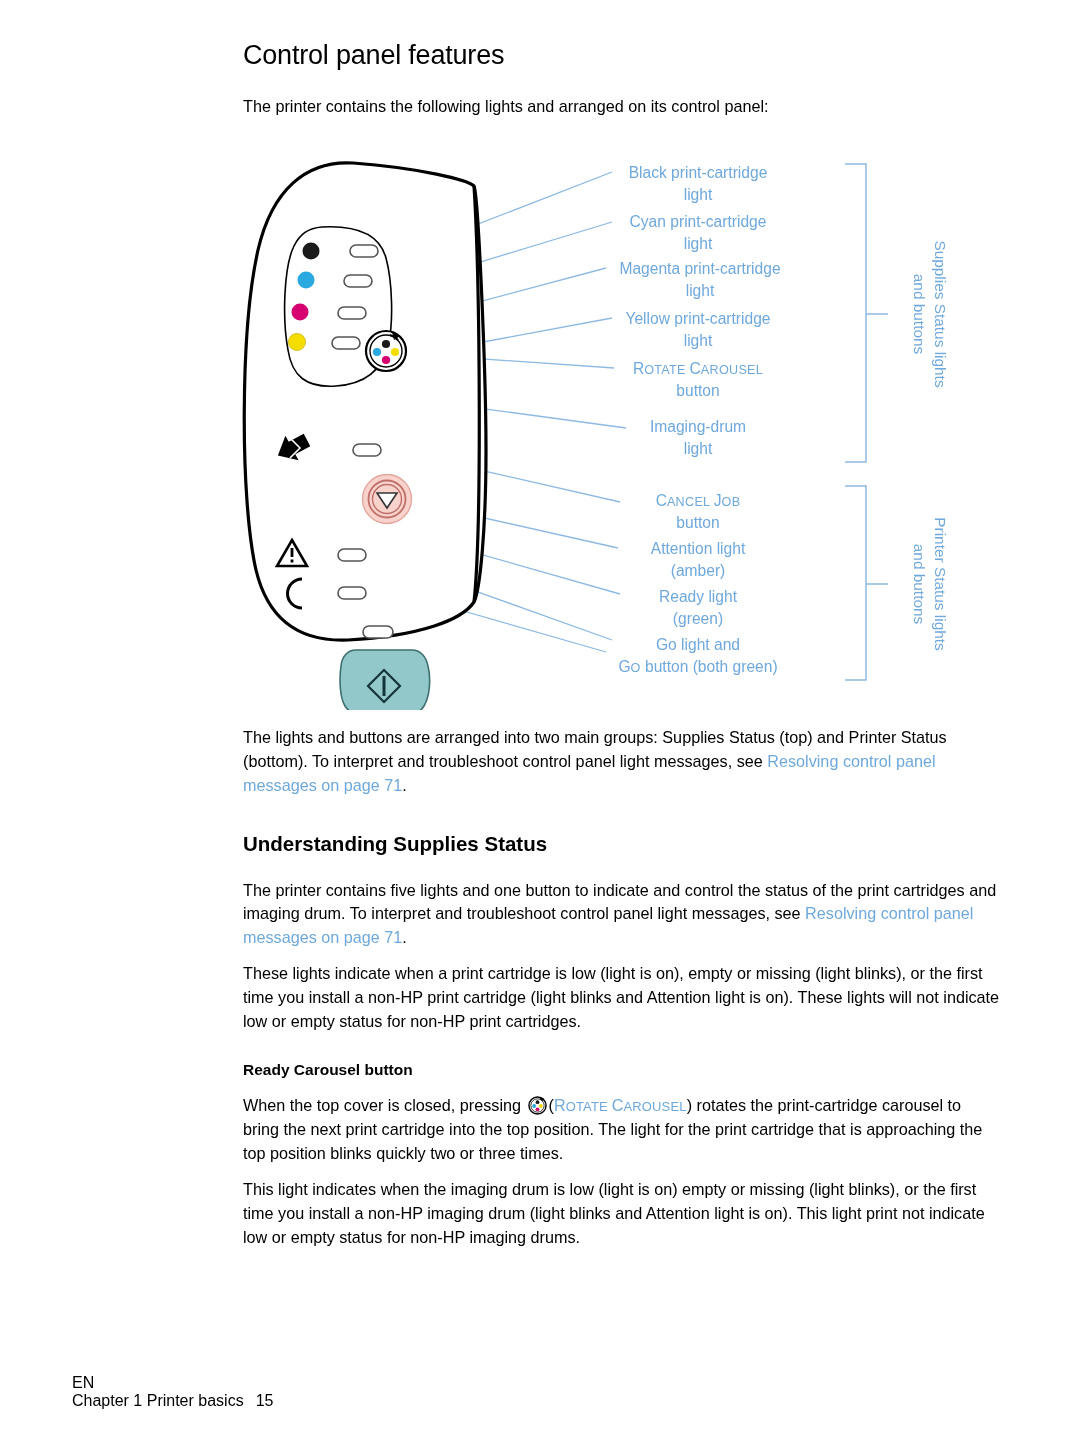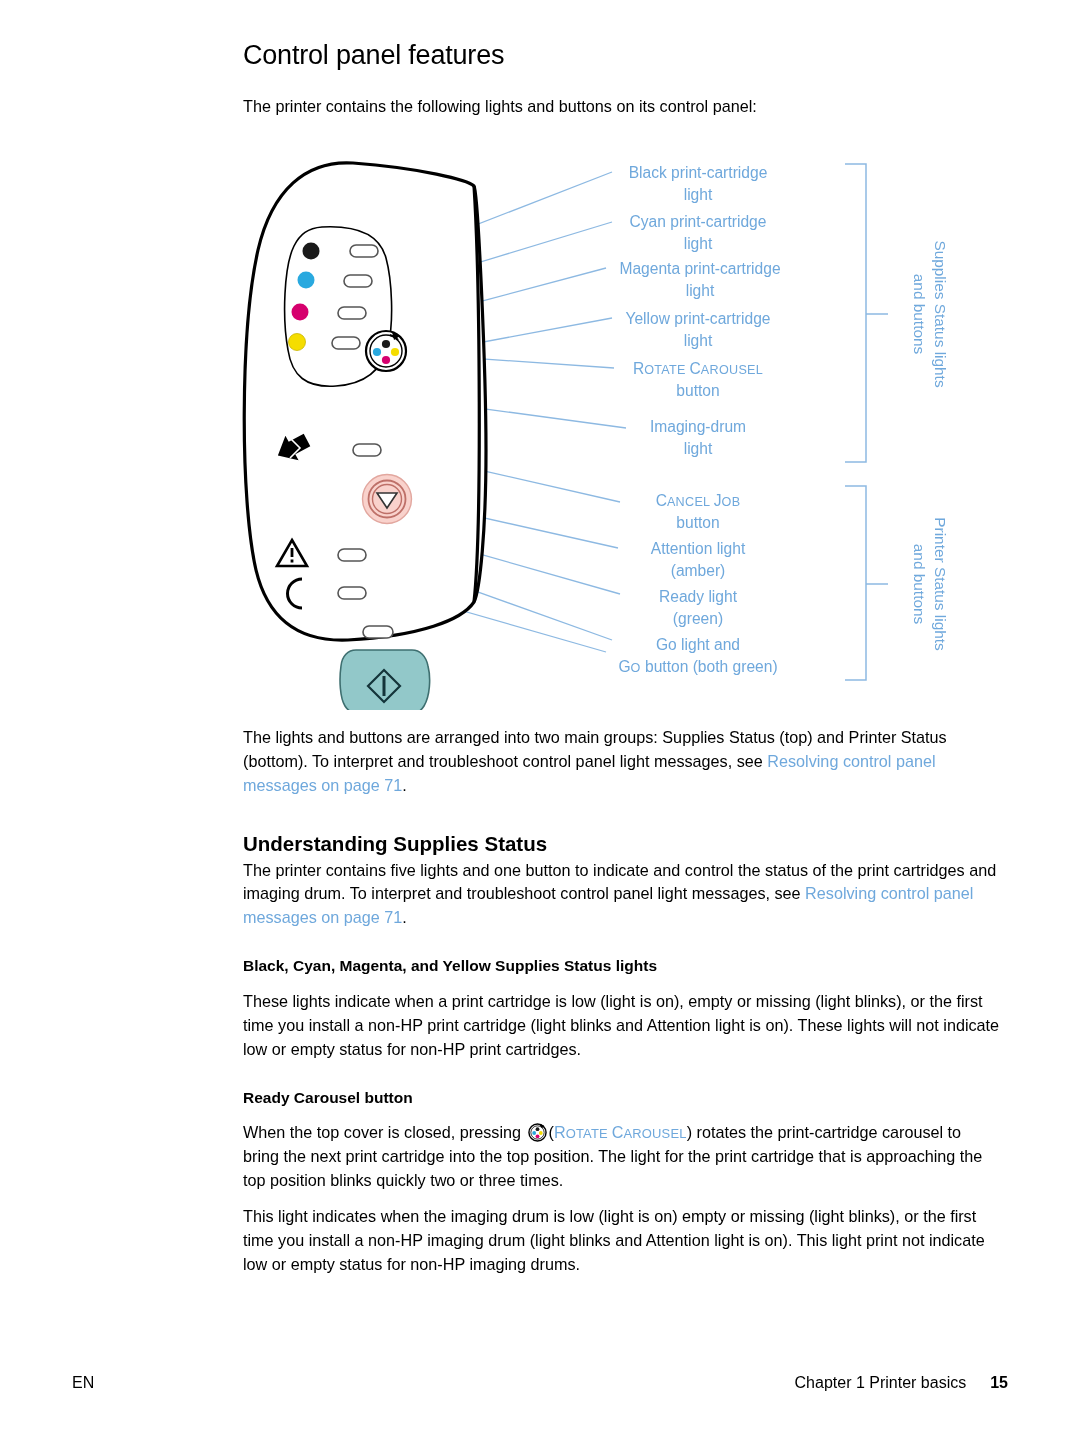--- a/index.html
+++ b/index.html
@@ -33,21 +33,21 @@
     font-size: 27px;
     font-weight: normal;
     letter-spacing: -0.2px;
     margin: 0 0 24px 0;
     line-height: 1.15;
   }
 
   h2.section-title {
     font-size: 20.5px;
     font-weight: bold;
-    margin: 34px 0 2px 0;
+    margin: 34px 0 22px 0;
     line-height: 1.2;
   }
 
   h3.sub-title {
     font-size: 15.5px;
     font-weight: bold;
     margin: 26px 0 14px 0;
     line-height: 1.25;
   }
 
@@ -111,24 +111,25 @@
   
   .footer {
     position: absolute;
     left: 72px;
     right: 72px;
     top: 1374px;
     display: flex;
     justify-content: space-between;
     align-items: baseline;
     font-size: 16px;
+    flex-direction: column;
   }
   .footer-right .page-num {
-    font-weight: bold;
-    margin-left: 24px;
+    font-weight: normal;
+    margin-left: 12px;
   }
 </style>
 </head>
 <body>
 
 <div class="page">
 
   <div class="figure">
     <svg width="1080" height="560" viewBox="0 0 1080 560" xmlns="http://www.w3.org/2000/svg">
 
@@ -292,32 +293,31 @@
         <text class="grp-lbl" transform="translate(914,164) rotate(90)" text-anchor="middle">and buttons</text>
 
         <text class="grp-lbl" transform="translate(935,434) rotate(90)" text-anchor="middle">Printer Status lights</text>
         <text class="grp-lbl" transform="translate(914,434) rotate(90)" text-anchor="middle">and buttons</text>
       </g>
     </svg>
   </div>
 
   <div class="content">
     <h1 class="page-title">Control panel features</h1>
-    <p class="body-text">The printer contains the following lights and buttons on its control panel:</p>
+    <p class="body-text">The printer contains the following lights and arranged on its control panel:</p>
   </div>
 
   <div class="content" style="top:726px;">
 
     <p class="body-text"><span>The lights and buttons are arranged into two main groups: Supplies Status (top) and Printer Status (bottom). To interpret and troubleshoot control panel light messages, see </span><span class="xref">Resolving control panel messages  on page 71</span><span>.</span></p>
 
     <h2 class="section-title">Understanding Supplies Status</h2>
 
     <p class="body-text"><span>The printer contains five lights and one button to indicate and control the status of the print cartridges and imaging drum. To interpret and troubleshoot control panel light messages, see </span><span class="xref">Resolving control panel messages  on page 71</span><span>.</span></p>
 
-    <h3 class="sub-title">Black, Cyan, Magenta, and Yellow Supplies Status lights</h3>
     <p class="body-text">These lights indicate when a print cartridge is low (light is on), empty or missing (light blinks), or the first time you install a non-HP print cartridge (light blinks and Attention light is on). These lights will not indicate low or empty status for non-HP print cartridges.</p>
 
     <h3 class="sub-title">Ready Carousel button</h3>
     <p class="body-text"><span>When the top cover is closed, pressing </span><span class="inline-carousel"><svg width="19" height="19" viewBox="0 0 40 40" xmlns="http://www.w3.org/2000/svg">
             <circle cx="20" cy="20" r="18" fill="#ffffff" stroke="#000000" stroke-width="3"></circle>
             <circle cx="20" cy="20" r="14" fill="#ffffff" stroke="#000000" stroke-width="1.6"></circle>
             <circle cx="20" cy="13" r="4" fill="#1A1A1A"></circle>
             <circle cx="13" cy="21" r="4" fill="#29A9DF"></circle>
             <circle cx="27" cy="21" r="4" fill="#F5DD00"></circle>
             <circle cx="20" cy="28" r="4" fill="#D6006E"></circle>

